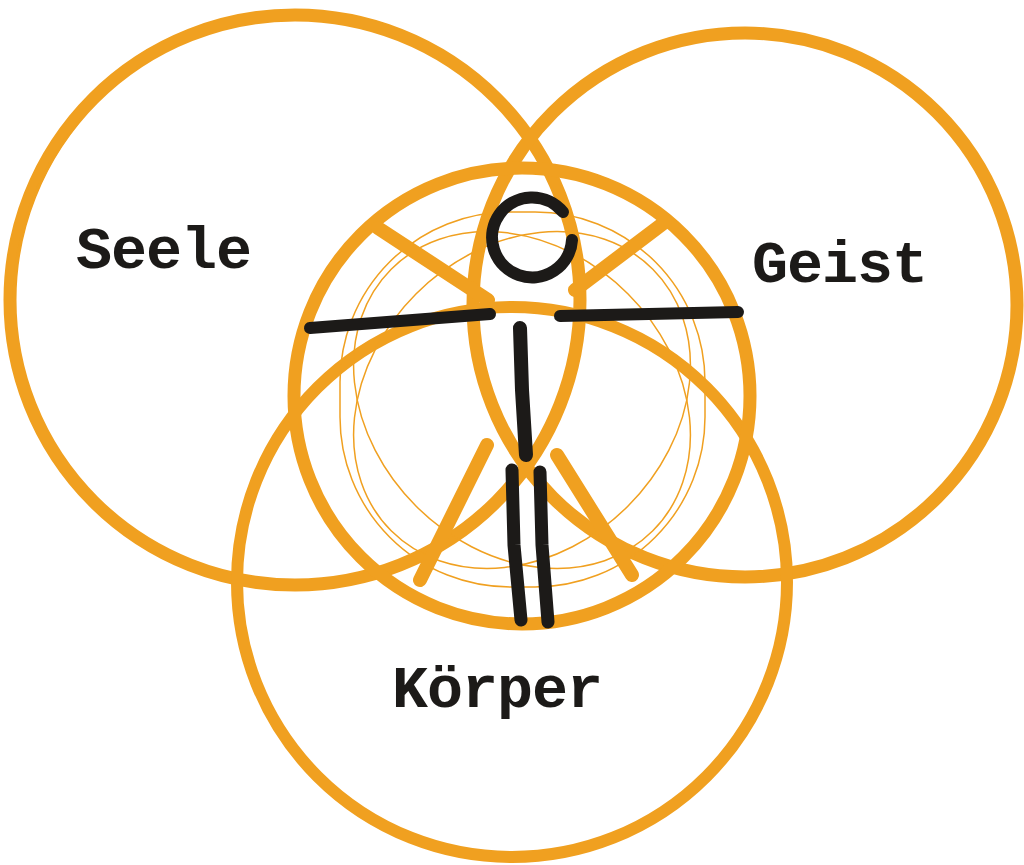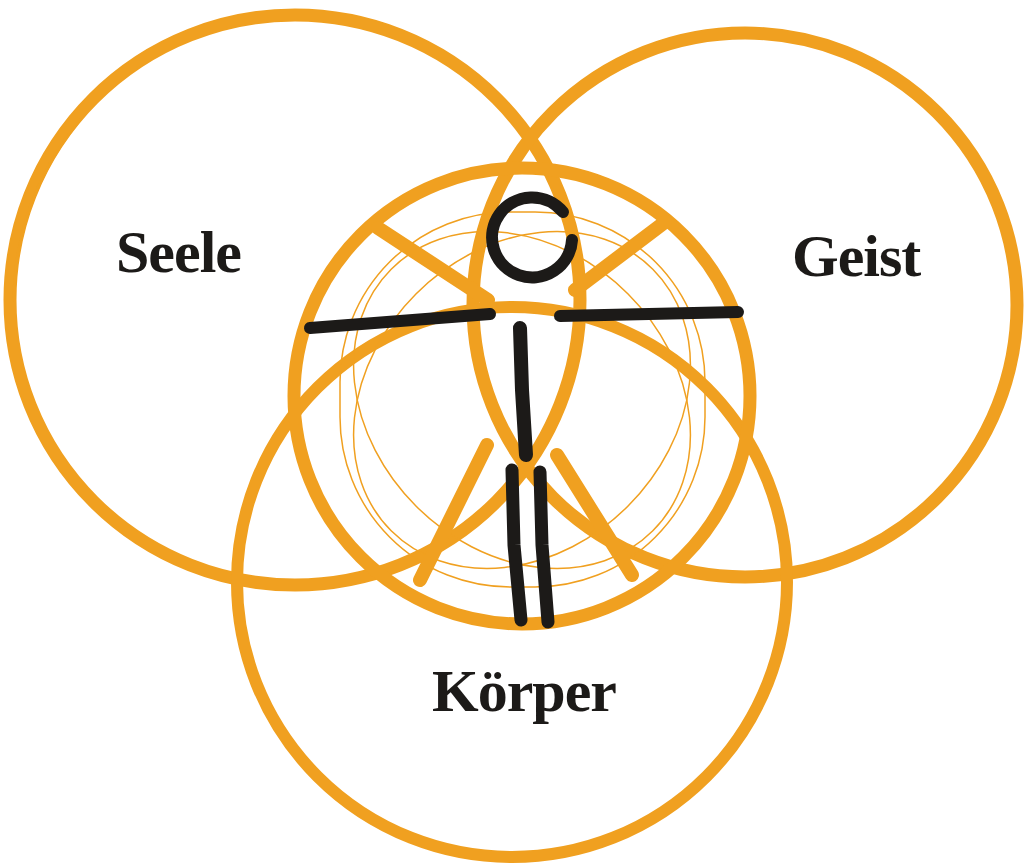--- a/index.html
+++ b/index.html
@@ -1,28 +1,27 @@
 <!DOCTYPE html>
 <html><head>
   <meta charset="utf-8">
   <style>
     html, body { margin: 0; padding: 0; background: #ffffff; }
     body { width: 1024px; height: 865px; overflow: hidden; position: relative; }
     #canvas { position: absolute; left: 0; top: 0; width: 1024px; height: 865px; }
     .ring { fill: none; stroke-linecap: round; }
     .label {
       position: absolute;
-      font-family: Liberation Serif, serif;
+      font-family: Liberation Mono, monospace;
       font-weight: bold;
       font-size: 60px;
       color: #1c1a18;
       letter-spacing: -1px;
       line-height: 1;
       white-space: nowrap;
-      margin-left: 40px;
     }
   </style>
 </head>
 <body>
 
 <svg id="canvas" viewBox="0 0 1024 865" xmlns="http://www.w3.org/2000/svg">
 
   <g>
     <circle class="ring" cx="295" cy="300" r="285" stroke="#F0A020" stroke-width="13"></circle>
     <path class="ring" d="M 14 300 A 281 281 0 0 1 80 120" stroke="#F0A020" stroke-width="3" opacity="0.7"></path>
@@ -57,14 +56,14 @@
     <path d="M 560 316 L 738 312" fill="none" stroke-width="12"></path>
 
     <path d="M 520 328 L 522 390 L 526 455" fill="none" stroke-width="14"></path>
 
     <path d="M 512 470 L 514 545 L 521 620" fill="none" stroke-width="13"></path>
     <path d="M 540 472 L 542 545 L 548 622" fill="none" stroke-width="13"></path>
   </g>
 </svg>
 
 <div class="label" style="left:76px; top:222px;">Seele</div>
-<div class="label" style="left:752px; top:226px;">Geist</div>
+<div class="label" style="left:752px; top:236px;">Geist</div>
 <div class="label" style="left:392px; top:661px;">Körper</div>
 
 </body></html>

